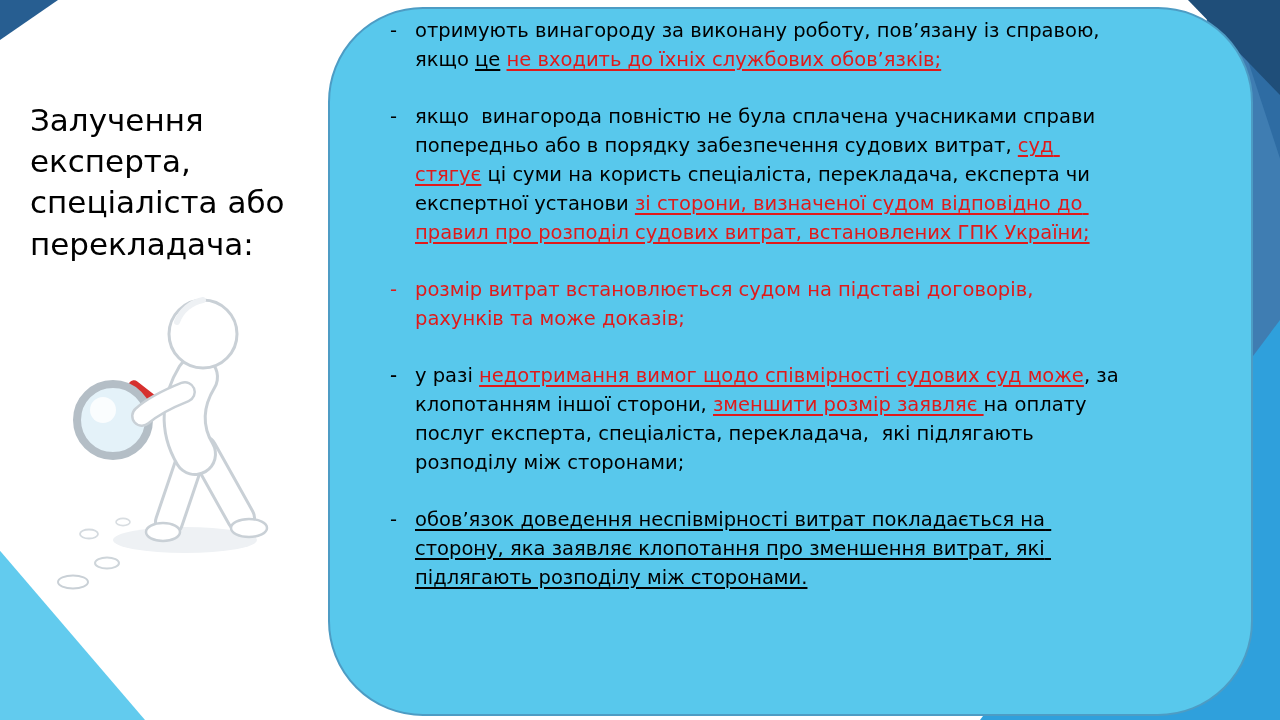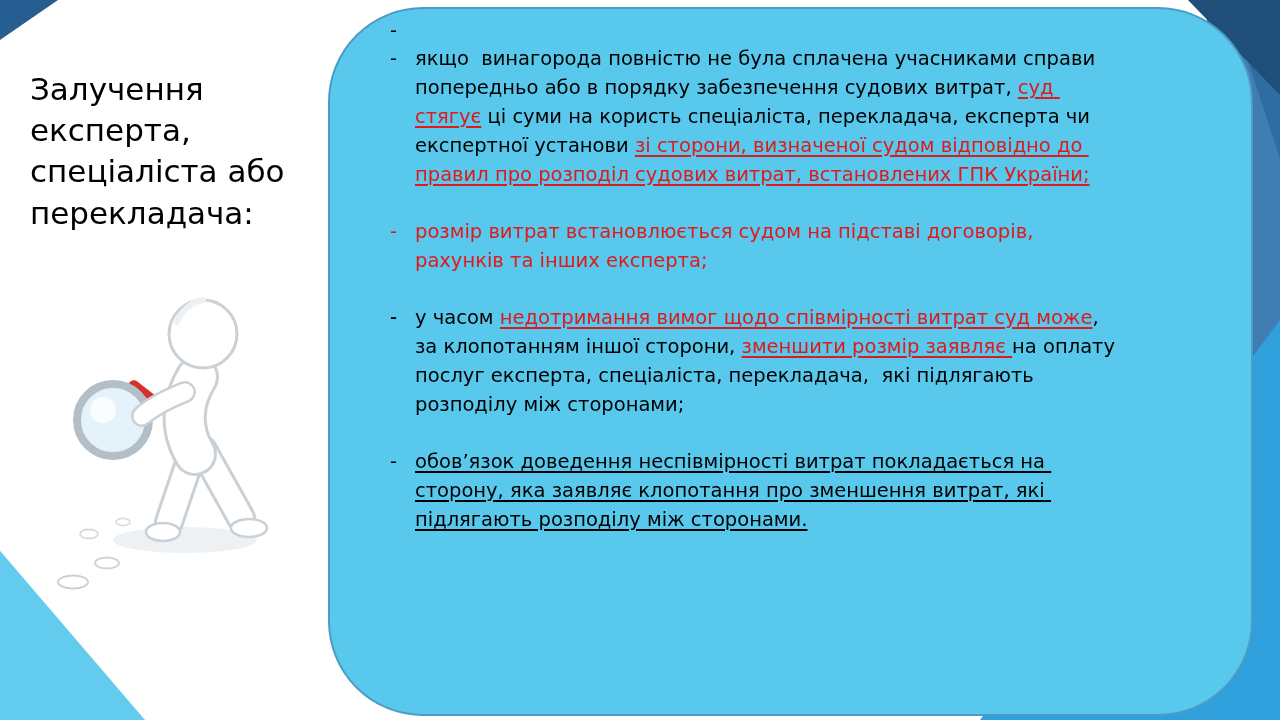--- a/index.html
+++ b/index.html
@@ -29,21 +29,21 @@
   .bg-bottom-right{
     left:980px;top:320px;width:300px;height:400px;background:#2FA0DC;
     clip-path:polygon(100% 0,100% 100%,0 100%);
   }
   .bg-bottom-left-wedge{
     left:0;top:540px;width:145px;height:180px;background:#62CBEE;
     clip-path:polygon(0 6%,100% 100%,0 100%);
   }
   
   .title{
-    position:absolute;z-index:2;left:30px;top:69px;width:278px;
+    position:absolute;z-index:2;left:30px;top:100px;width:278px;
     font-size:31px;line-height:1.33;color:#000;
   }
   .figure-wrap{
     position:absolute;z-index:2;left:45px;top:282px;width:240px;height:325px;
   }
   
   .callout{
     position:absolute;z-index:1;
     left:328px;top:7px;width:925px;height:709px;
     background:#58C8EC;
@@ -106,19 +106,19 @@
 
     <path d="M140 110 C120 118 106 126 97 134" stroke="#c9d0d6" stroke-width="22" stroke-linecap="round" fill="none"></path>
     <path d="M140 110 C120 118 106 126 97 134" stroke="#ffffff" stroke-width="17" stroke-linecap="round" fill="none"></path>
 
     <circle cx="158" cy="52" r="34" fill="#ffffff" stroke="#c9d0d6" stroke-width="3"></circle>
     <path d="M132 40 a34 34 0 0 1 26 -22" stroke="#eef1f4" stroke-width="6" fill="none" stroke-linecap="round"></path>
   </svg>
 </div>
 
 <ul class="bullets">
+    <li class="bullet"><span class="dash">-</span><span class="bullet-text"><span>отримують винагороду за виконану роботу, пов’язану із справою, якщо </span><span class="u">це</span><span> </span><span class="red u">не входить до їхніх службових обов’язків;</span></span></li>
+    <li class="bullet"><span class="dash">-</span><span class="bullet-text"><span>якщо  винагорода повністю не була сплачена учасниками справи попередньо або в порядку забезпечення судових витрат, </span><span class="red u">суд стягує</span><span> ці суми на користь спеціаліста, перекладача, експерта чи експертної установи </span><span class="red u">зі сторони, визначеної судом відповідно до правил про розподіл судових витрат, встановлених ГПК України;</span></span></li>
+    <li class="bullet"><span class="dash red">-</span><span class="bullet-text"><span class="red">розмір витрат встановлюється судом на підставі договорів, рахунків та може доказів;</span></span></li>
     <li class="bullet"><span class="dash">-</span></li>
-    <li class="bullet"><span class="dash">-</span><span class="bullet-text"><span>якщо  винагорода повністю не була сплачена учасниками справи попередньо або в порядку забезпечення судових витрат, </span><span class="red u">суд стягує</span><span> ці суми на користь спеціаліста, перекладача, експерта чи експертної установи </span><span class="red u">зі сторони, визначеної судом відповідно до правил про розподіл судових витрат, встановлених ГПК України;</span></span></li>
-    <li class="bullet"><span class="dash red">-</span><span class="bullet-text"><span class="red">розмір витрат встановлюється судом на підставі договорів, рахунків та інших експерта;</span></span></li>
-    <li class="bullet"><span class="dash">-</span></li>
-    <li class="bullet"><span class="dash">-</span><span class="bullet-text"><span>у часом </span><span class="red u">недотримання вимог щодо співмірності витрат суд може</span><span>, за клопотанням іншої сторони, </span><span class="red u">зменшити розмір заявляє </span><span>на оплату послуг експерта, спеціаліста, перекладача,  які підлягають розподілу між сторонами;</span></span></li>
+    <li class="bullet"><span class="dash">-</span><span class="bullet-text"><span>у разі </span><span class="red u">недотримання вимог щодо співмірності судових суд може</span><span>, за клопотанням іншої сторони, </span><span class="red u">зменшити розмір заявляє </span><span>на оплату послуг експерта, спеціаліста, перекладача,  які підлягають розподілу між сторонами;</span></span></li>
     <li class="bullet"><span class="dash">-</span><span class="bullet-text"><span class="u">обов’язок доведення неспівмірності витрат покладається на сторону, яка заявляє клопотання про зменшення витрат, які підлягають розподілу між сторонами.</span></span></li>
   </ul>
 
 </body></html>

